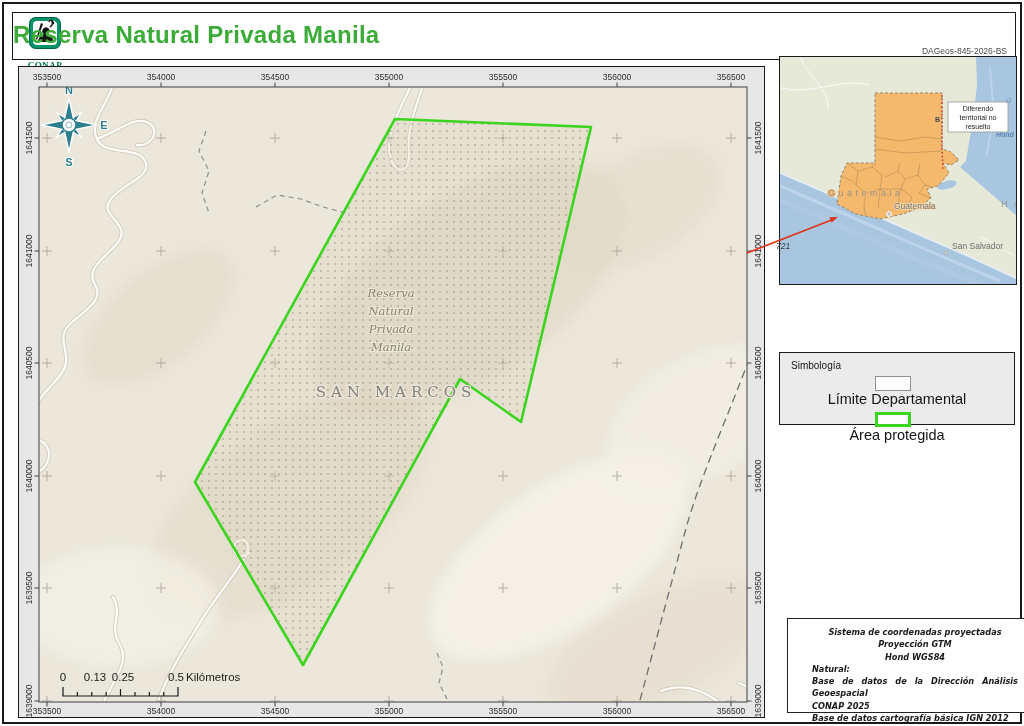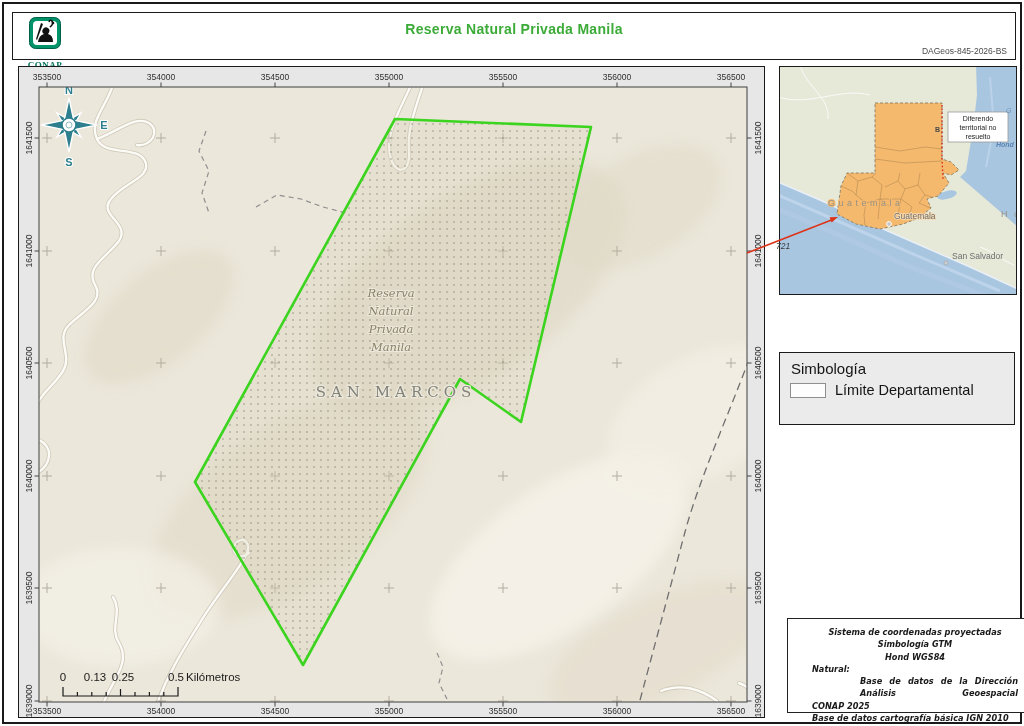--- a/index.html
+++ b/index.html
@@ -6,43 +6,43 @@
   #stage{position:relative;width:1024px;height:726px;background:#ffffff;
          font-family:"Liberation Sans", sans-serif;overflow:hidden;}
   .page-border{position:absolute;left:2px;top:2px;right:2px;bottom:2px;
                border:2.5px solid #1a1a1a;pointer-events:none;}
   
   .header-box{position:absolute;left:12px;top:12px;width:1002px;height:46px;
               border:1.5px solid #1a1a1a;background:#fff;}
   .logo{position:absolute;left:7px;top:4px;width:50px;text-align:center;}
   .logo-text{font-size:9px;font-weight:bold;color:#00745a;letter-spacing:.5px;margin-top:7px;
              font-family:"Liberation Serif", serif;}
-  .title{position:absolute;left:0;right:0;top:8px;text-align:center;
-         font-size:14px;color:#3cab38;letter-spacing:.3px;font-weight:600;}
+  .title{position:absolute;left:0;right:0;top:8px;
+         font-size:24px;color:#3cab38;letter-spacing:.3px;font-weight:600;}
   .doc-code{position:absolute;right:8px;bottom:3px;font-size:8.5px;color:#4a4a4a;}
   
   .map-box{position:absolute;left:18px;top:66px;width:745px;height:650px;
            border:1.6px solid #1a1a1a;background:#e7e7e7;}
-  .inset-box{position:absolute;left:779px;top:66px;width:236px;height:227px;
+  .inset-box{position:absolute;left:779px;top:56px;width:236px;height:227px;
              border:1.6px solid #1a1a1a;background:#fdba74;overflow:hidden;text-align:center;}
   .legend-box{position:absolute;left:779px;top:352px;width:236px;height:73px;
               border:1.6px solid #1a1a1a;background:#ebebeb;box-sizing:border-box;
               padding:5px 10px 0 10px;}
-  .legend-title{font-size:15px;color:#141414;margin:2px 0 5px 1px;}
-  .legend-row{display:flex;align-items:center;margin-bottom:5px;}
+  .legend-title{font-size:10px;color:#141414;margin:2px 0 5px 1px;}
+  .legend-row{display:flex;align-items:center;margin-bottom:5px;flex-direction:column;}
   .swatch{width:36px;height:15px;background:#fdfdfd;margin-right:9px;box-sizing:border-box;}
   .swatch-limite{border:1.2px solid #8f8f8f;}
   .swatch-area{border:3px solid #3bd41e;}
   .legend-label{font-size:14.5px;color:#141414;}
   .credits-box{position:absolute;left:787px;top:618px;width:256px;height:95px;
                border:1.3px solid #222;background:#fff;box-sizing:border-box;
                padding:7px 24px;font-family:"DejaVu Sans", sans-serif;
                font-size:8.2px;font-style:italic;font-weight:bold;color:#1a1a1a;line-height:1.5;}
   .credits-box .c{text-align:center;}
-  .credits-box .j{text-align:justify;text-align-last:justify;margin-left:48px;}
+  .credits-box .j{text-align:justify;text-align-last:justify;}
   .overlay{position:absolute;left:0;top:0;width:1024px;height:726px;pointer-events:none;}
   svg text{user-select:none;}
 </style>
 </head>
 <body>
 
 <div id="stage">
   <div class="page-border"></div>
 
   <div class="header-box">
@@ -271,30 +271,34 @@
       <text x="216" y="80" font-size="7" font-style="italic" font-weight="bold" fill="#5b86b5">Hond</text>
     </svg>
   </div>
 
   <div class="legend-box">
     <div class="legend-title">Simbología</div>
     <div class="legend-row">
       <div class="swatch swatch-limite"></div>
       <div class="legend-label">Límite Departamental</div>
     </div>
+    <div class="legend-row">
+      <div class="swatch swatch-area"></div>
+      <div class="legend-label">Área protegida</div>
+    </div>
   </div>
 
   <div class="credits-box">
     <div class="c">Sistema de coordenadas proyectadas</div>
-    <div class="c">Simbología GTM</div>
+    <div class="c">Proyección GTM</div>
     <div class="c">Hond WGS84</div>
     <div>Natural:</div>
     <div class="j">Base de datos de la Dirección Análisis Geoespacial</div>
     <div>CONAP 2025</div>
-    <div>Base de datos cartografía básica IGN 2010</div>
+    <div>Base de datos cartografía básica IGN 2012</div>
   </div>
 
   <svg class="overlay">
     <line x1="747" y1="253" x2="831.5" y2="220" stroke="#dd3318" stroke-width="1.5"></line>
     <polygon points="838,217 831.6,222.5 829.5,217.3" fill="#dd3318"></polygon>
     <text x="776" y="249" font-size="8.5" font-style="italic" fill="#3c3c3c" font-family="Liberation Sans, sans-serif">721</text>
   </svg>
 </div>
 
 </body></html>

